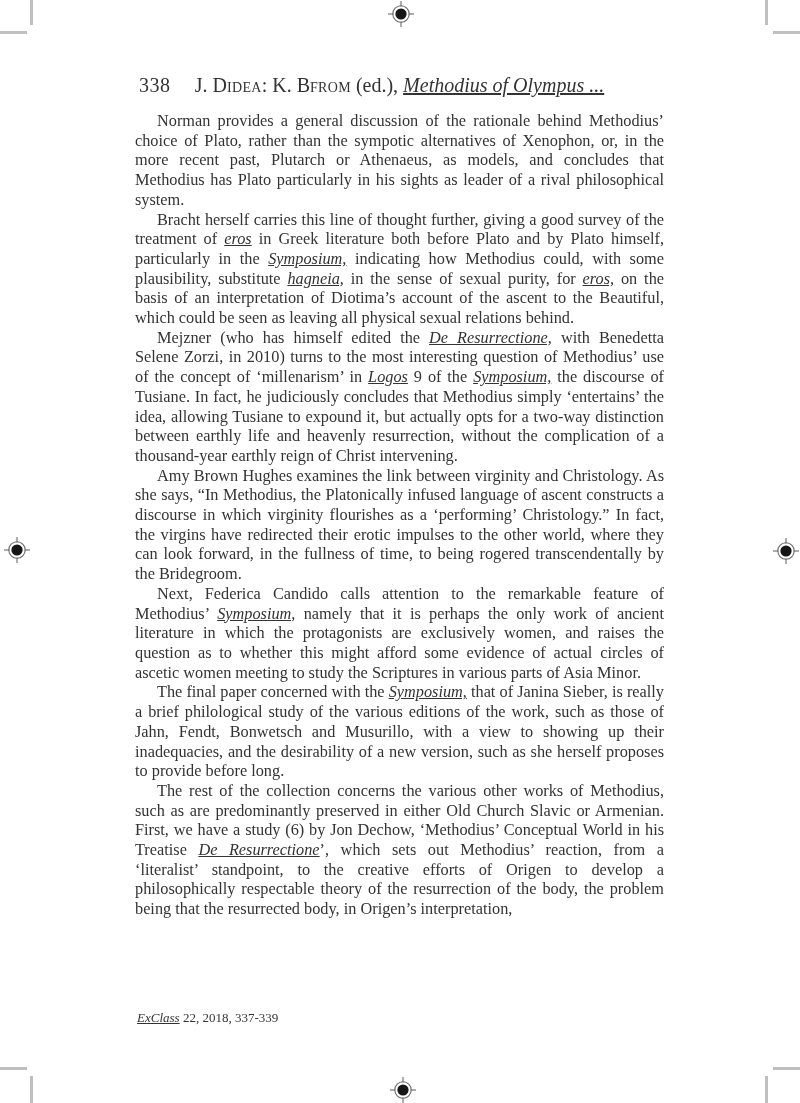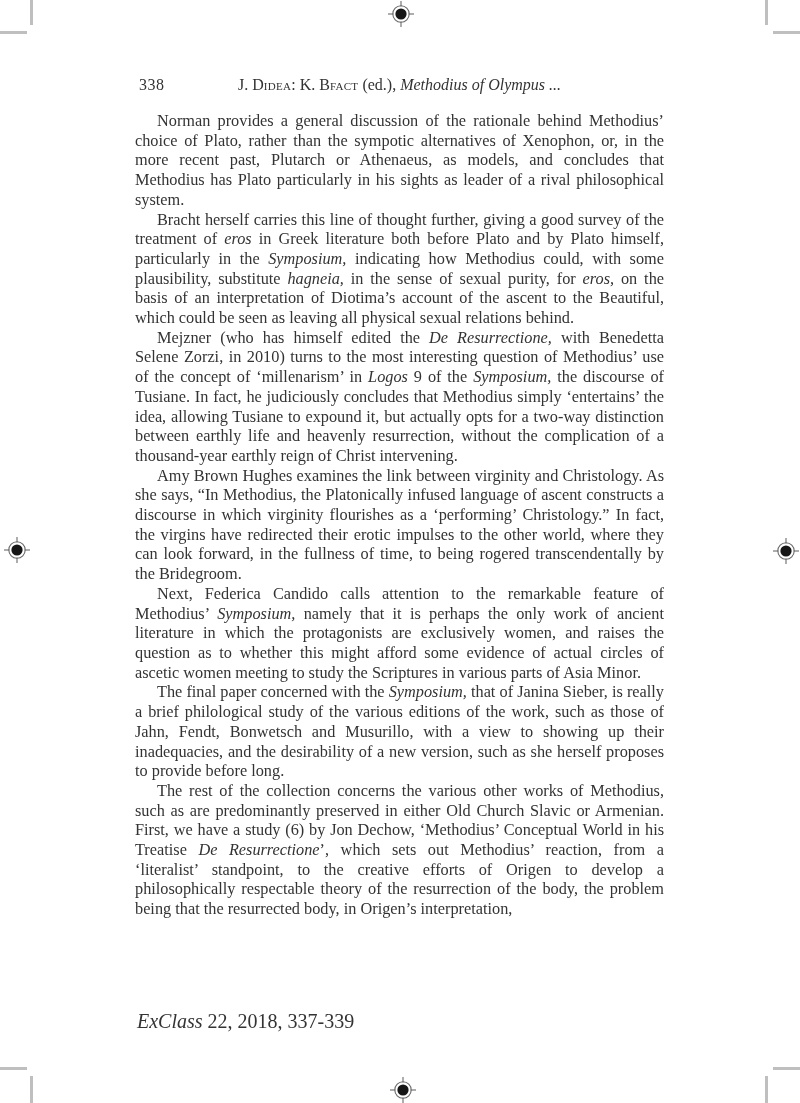--- a/index.html
+++ b/index.html
@@ -26,28 +26,28 @@
 
   
   .reg { position: absolute; width: 26px; height: 26px; }
   .reg.top    { left: 388px; top: 1px; }
   .reg.bottom { left: 390px; top: 1077px; }
   .reg.left   { left: 4px;   top: 537px; }
   .reg.right  { left: 773px; top: 538px; }
 
   
   .content { position: absolute; left: 135px; top: 75px; width: 529px; }
-  .pg-header { position: relative; font-size: 16px; line-height: 20px; height: 20px; }
+  .pg-header { position: relative; font-size: 20px; line-height: 20px; height: 20px; }
   .pgnum { position: absolute; left: 4px; top: 0; letter-spacing: 0.5px; }
   .runtitle { text-align: center; }
   .bodytext { margin-top: 16px; font-size: 16.3px; line-height: 19.7px; text-align: justify; }
   .para { margin: 0; text-indent: 22px; }
-  .italic { font-style: italic; }
+  .italic { font-style: italic; text-decoration: underline; }
   .smallcaps { font-variant: small-caps; letter-spacing: 0.3px; }
-  .pg-footer { position: absolute; left: 137px; top: 1010px; font-size: 20px; }
+  .pg-footer { position: absolute; left: 137px; top: 1010px; font-size: 13px; }
 </style>
 </head>
 <body>
 
 <div class="scan">
 
   <div class="crop tl-v"></div>
   <div class="crop tl-h"></div>
   <div class="crop tr-v"></div>
   <div class="crop tr-h"></div>
@@ -93,21 +93,21 @@
       <line x1="0" y1="13" x2="5.5" y2="13" stroke="#8a8a8a" stroke-width="1.4"></line>
       <line x1="20.5" y1="13" x2="26" y2="13" stroke="#8a8a8a" stroke-width="1.4"></line>
       <circle cx="13" cy="13" r="8.2" fill="none" stroke="#6a6a6a" stroke-width="1.1"></circle>
       <circle cx="13" cy="13" r="5.6" fill="#161616"></circle>
     </svg>
   </div>
 
   <div class="content">
     <div class="pg-header">
       <span class="pgnum">338</span>
-      <div class="runtitle"><span>J. D</span><span class="smallcaps">idea</span><span>: K. B</span><span class="smallcaps">fact</span><span> (ed.), </span><span class="italic">Methodius of Olympus ...</span></div>
+      <div class="runtitle"><span>J. D</span><span class="smallcaps">idea</span><span>: K. B</span><span class="smallcaps">from</span><span> (ed.), </span><span class="italic">Methodius of Olympus ...</span></div>
     </div>
     <main class="bodytext">
         <p class="para"><span>Norman provides a general discussion of the rationale behind Methodius’ choice of Plato, rather than the sympotic alternatives of Xenophon, or, in the more recent past, Plutarch or Athenaeus, as models, and concludes that Methodius has Plato particularly in his sights as leader of a rival philosophical system.</span></p>
         <p class="para"><span>Bracht herself carries this line of thought further, giving a good survey of the treatment of </span><span class="italic">eros</span><span> in Greek literature both before Plato and by Plato himself, particularly in the </span><span class="italic">Symposium,</span><span> indicating how Methodius could, with some plausibility, substitute </span><span class="italic">hagneia,</span><span> in the sense of sexual purity, for </span><span class="italic">eros,</span><span> on the basis of an interpretation of Diotima’s account of the ascent to the Beautiful, which could be seen as leaving all physical sexual relations behind.</span></p>
         <p class="para"><span>Mejzner (who has himself edited the </span><span class="italic">De Resurrectione,</span><span> with Benedetta Selene Zorzi, in 2010) turns to the most interesting question of Methodius’ use of the concept of ‘millenarism’ in </span><span class="italic">Logos</span><span> 9 of the </span><span class="italic">Symposium,</span><span> the discourse of Tusiane. In fact, he judiciously concludes that Methodius simply ‘entertains’ the idea, allowing Tusiane to expound it, but actually opts for a two-way distinction between earthly life and heavenly resurrection, without the complication of a thousand-year earthly reign of Christ intervening.</span></p>
         <p class="para"><span>Amy Brown Hughes examines the link between virginity and Christology. As she says, “In Methodius, the Platonically infused language of ascent constructs a discourse in which virginity flourishes as a ‘performing’ Christology.” In fact, the virgins have redirected their erotic impulses to the other world, where they can look forward, in the fullness of time, to being rogered transcendentally by the Bridegroom.</span></p>
         <p class="para"><span>Next, Federica Candido calls attention to the remarkable feature of Methodius’ </span><span class="italic">Symposium,</span><span> namely that it is perhaps the only work of ancient literature in which the protagonists are exclusively women, and raises the question as to whether this might afford some evidence of actual circles of ascetic women meeting to study the Scriptures in various parts of Asia Minor.</span></p>
         <p class="para"><span>The final paper concerned with the </span><span class="italic">Symposium,</span><span> that of Janina Sieber, is really a brief philological study of the various editions of the work, such as those of Jahn, Fendt, Bonwetsch and Musurillo, with a view to showing up their inadequacies, and the desirability of a new version, such as she herself proposes to provide before long.</span></p>
         <p class="para"><span>The rest of the collection concerns the various other works of Methodius, such as are predominantly preserved in either Old Church Slavic or Armenian. First, we have a study (6) by Jon Dechow, ‘Methodius’ Conceptual World in his Treatise </span><span class="italic">De Resurrectione</span><span>’, which sets out Methodius’ reaction, from a ‘literalist’ standpoint, to the creative efforts of Origen to develop a philosophically respectable theory of the resurrection of the body, the problem being that the resurrected body, in Origen’s interpretation,</span></p>
       </main>

